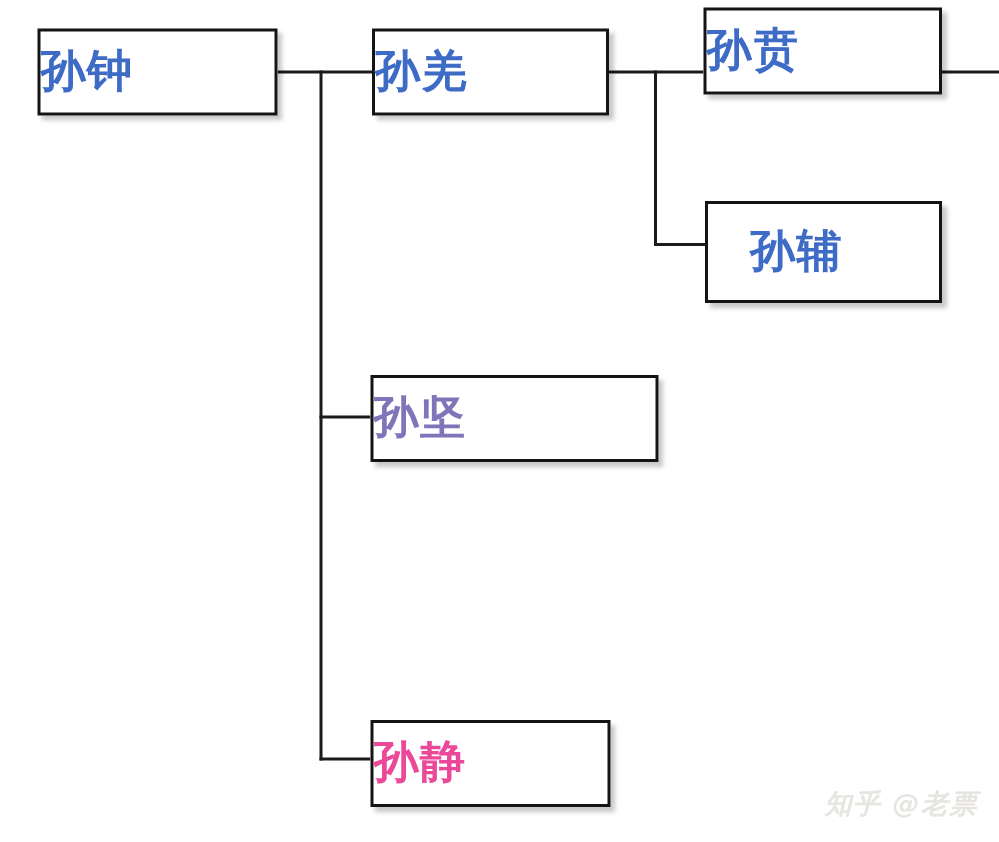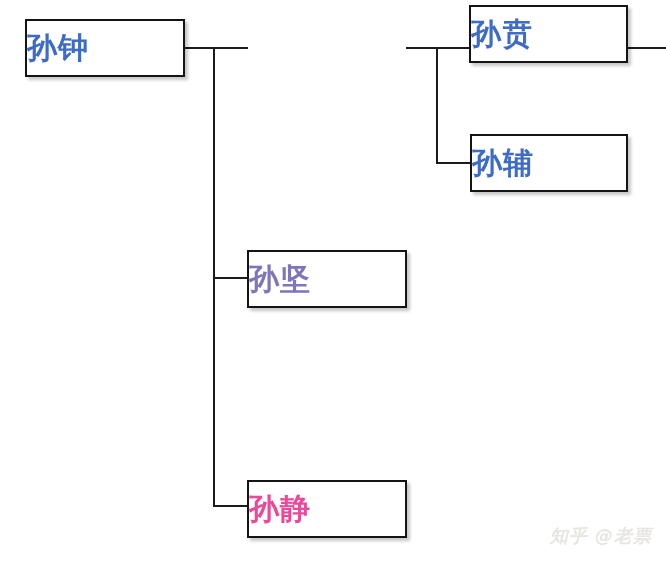--- a/index.html
+++ b/index.html
@@ -56,27 +56,30 @@
     <div class="line" style="left: 213px; top: 47px; background: rgb(27, 27, 27); width: 2px; height: 460px;"></div>
     <div class="line" style="left: 213px; top: 277px; background: rgb(27, 27, 27); width: 34px; height: 2px;"></div>
     <div class="line" style="left: 213px; top: 505px; background: rgb(27, 27, 27); width: 34px; height: 2px;"></div>
     <div class="line" style="left: 406px; top: 47px; background: rgb(27, 27, 27); width: 63px; height: 2px;"></div>
     <div class="line" style="left: 436px; top: 47px; background: rgb(27, 27, 27); width: 2px; height: 117px;"></div>
     <div class="line" style="left: 436px; top: 162px; background: rgb(27, 27, 27); width: 34px; height: 2px;"></div>
     <div class="line" style="left: 628px; top: 47px; background: rgb(27, 27, 27); width: 38px; height: 2px;"></div>
     <div class="node" style="left: 25px; top: 19px; width: 160px; height: 58px; color: rgb(61, 107, 197); border-color: rgb(20, 20, 20);">
       <span>孙钟</span>
     </div>
+    <div class="node" style="left: 248px; top: 19px; width: 158px; height: 58px; color: rgb(61, 107, 197); border-color: rgb(20, 20, 20);">
+      <span>孙羌</span>
+    </div>
     <div class="node" style="left: 469px; top: 5px; width: 159px; height: 58px; color: rgb(61, 107, 197); border-color: rgb(20, 20, 20);">
       <span>孙贲</span>
     </div>
-    <div class="node" style="left: 470px; top: 134px; width: 158px; height: 58px; color: rgb(61, 107, 197); border-color: rgb(20, 20, 20);">
+    <div class="node" style="left: 470px; top: 134px; width: 158px; height: 68px; color: rgb(61, 107, 197); border-color: rgb(20, 20, 20); padding-left: 28px;">
       <span>孙辅</span>
     </div>
-    <div class="node" style="left: 247px; top: 250px; width: 160px; height: 58px; color: rgb(127, 118, 186); border-color: rgb(20, 20, 20);">
+    <div class="node" style="left: 247px; top: 250px; width: 192px; height: 58px; color: rgb(127, 118, 186); border-color: rgb(20, 20, 20);">
       <span>孙坚</span>
     </div>
     <div class="node" style="left: 247px; top: 480px; width: 160px; height: 58px; color: #ec4899; border-color: rgb(20, 20, 20);">
       <span>孙静</span>
     </div>
   </div>
 
 <div class="watermark">知乎 @老票</div>
 
 </body></html>

